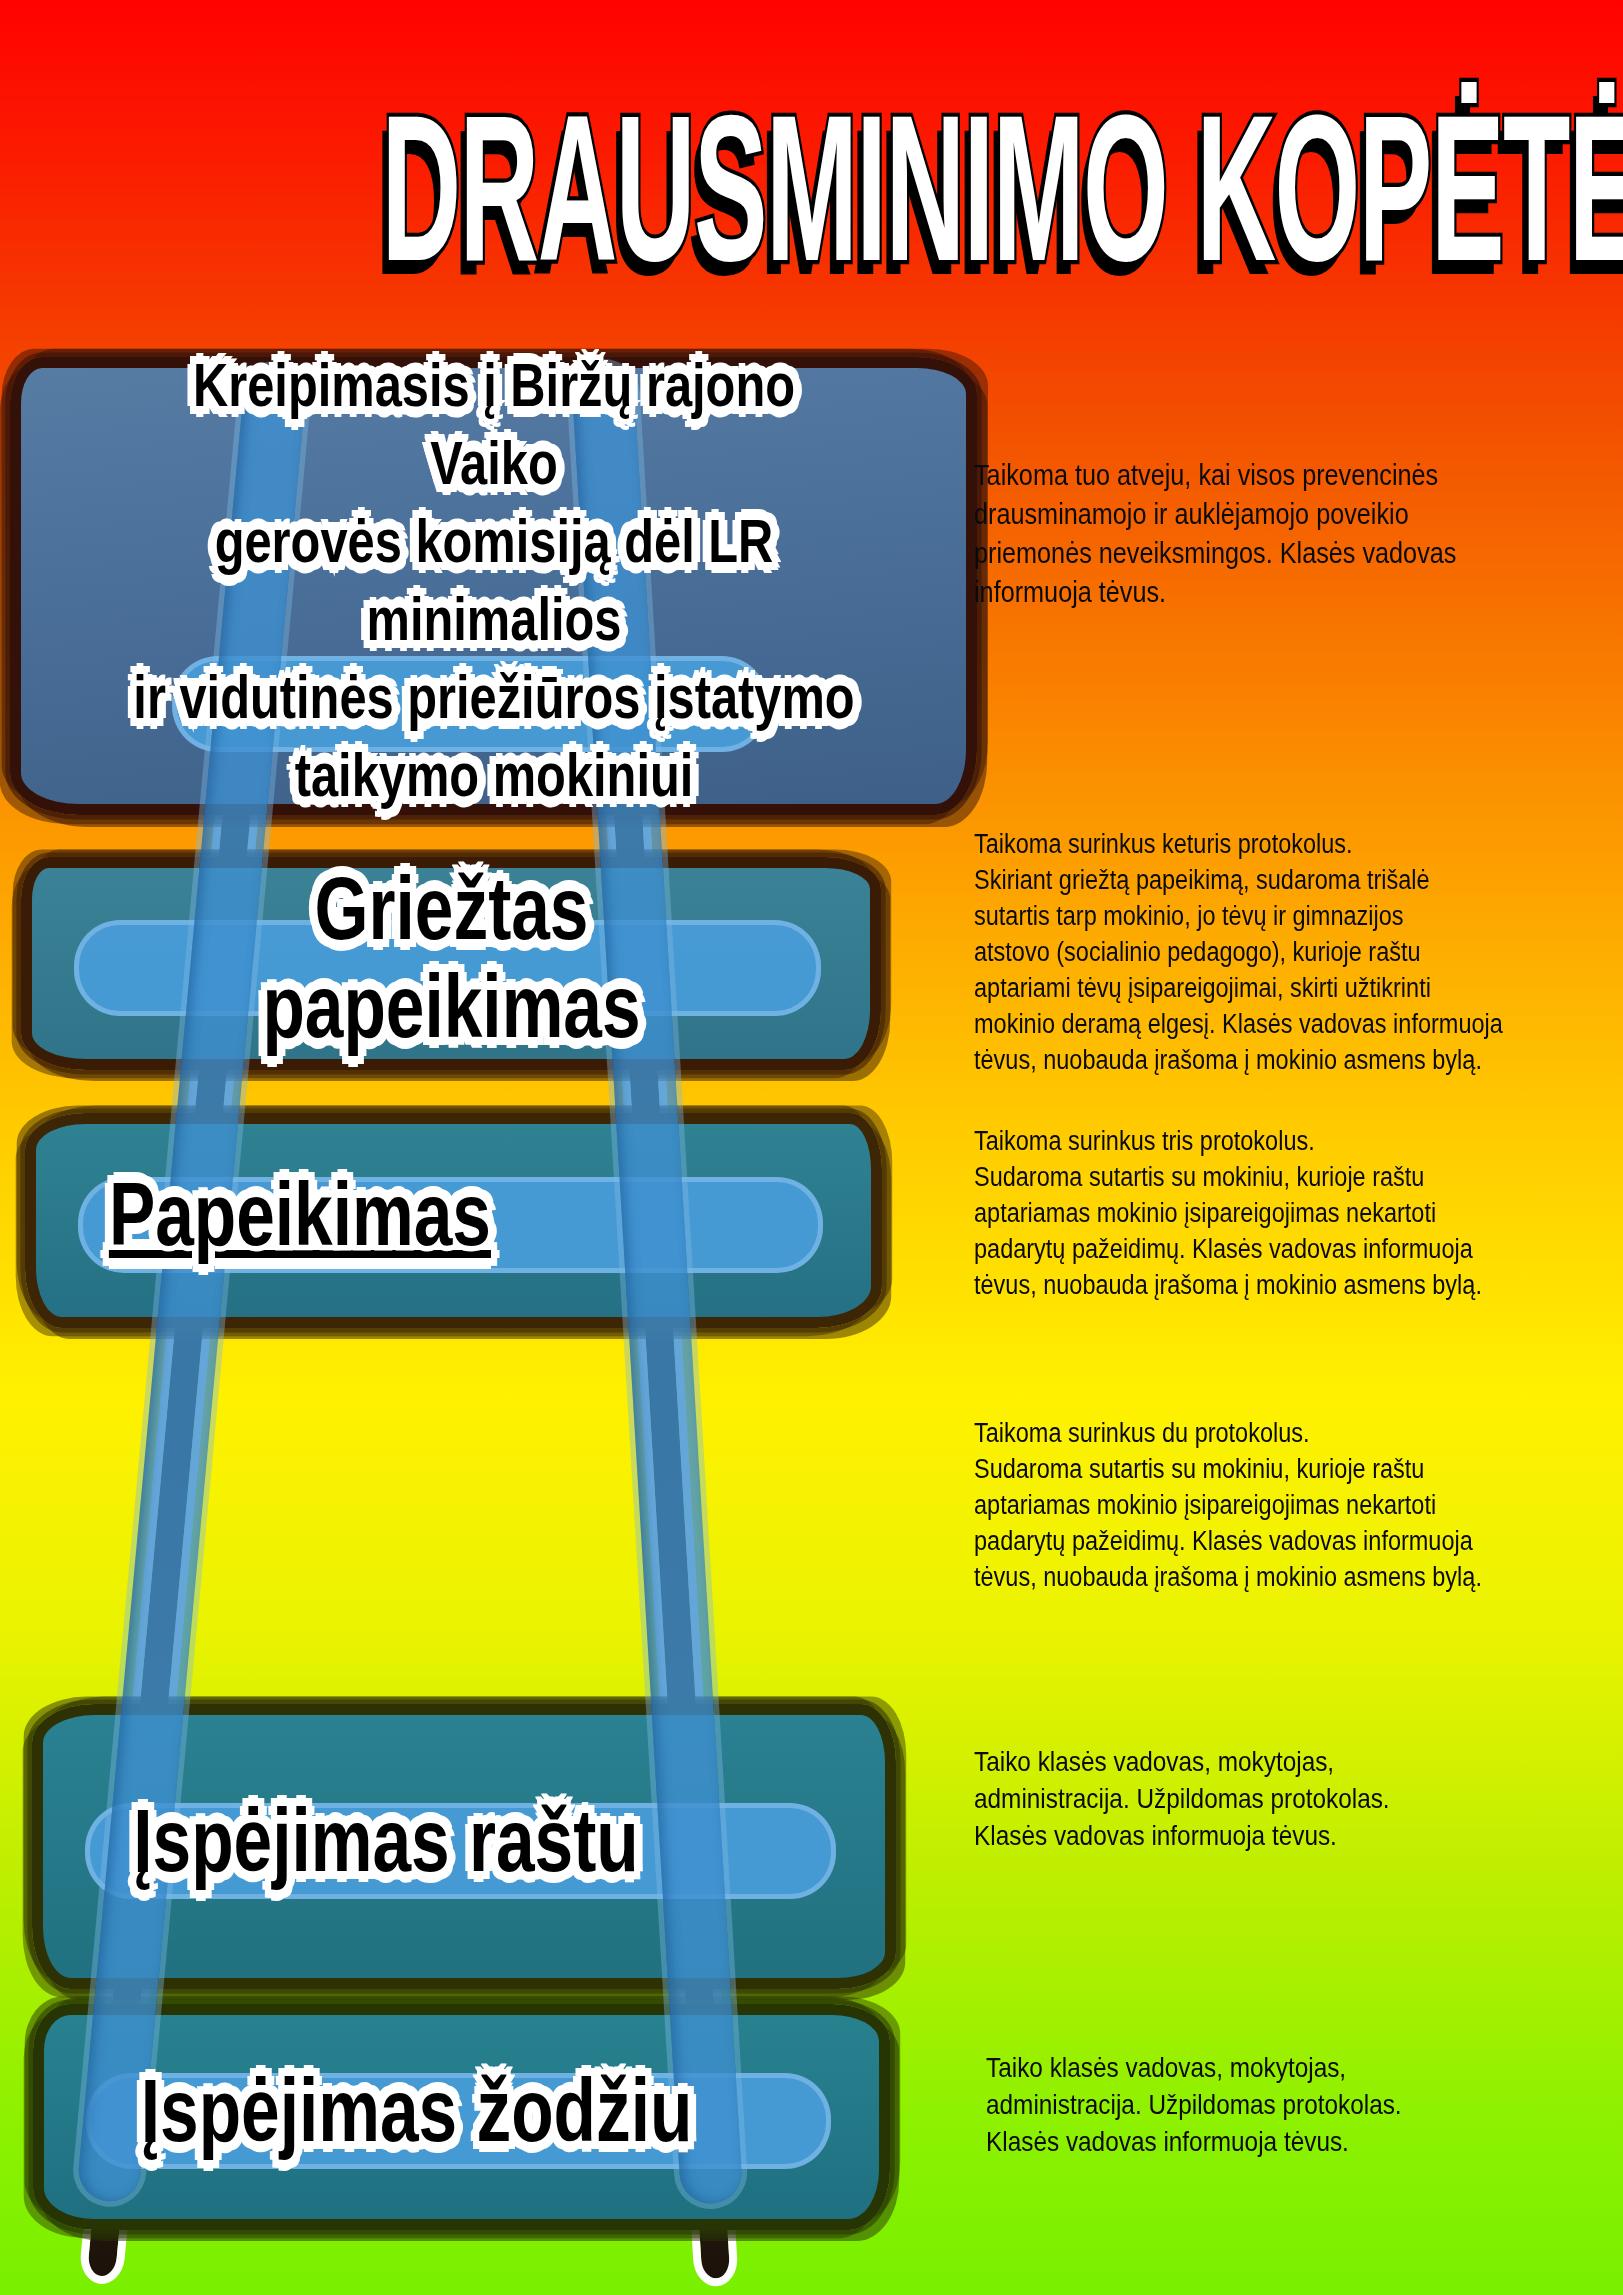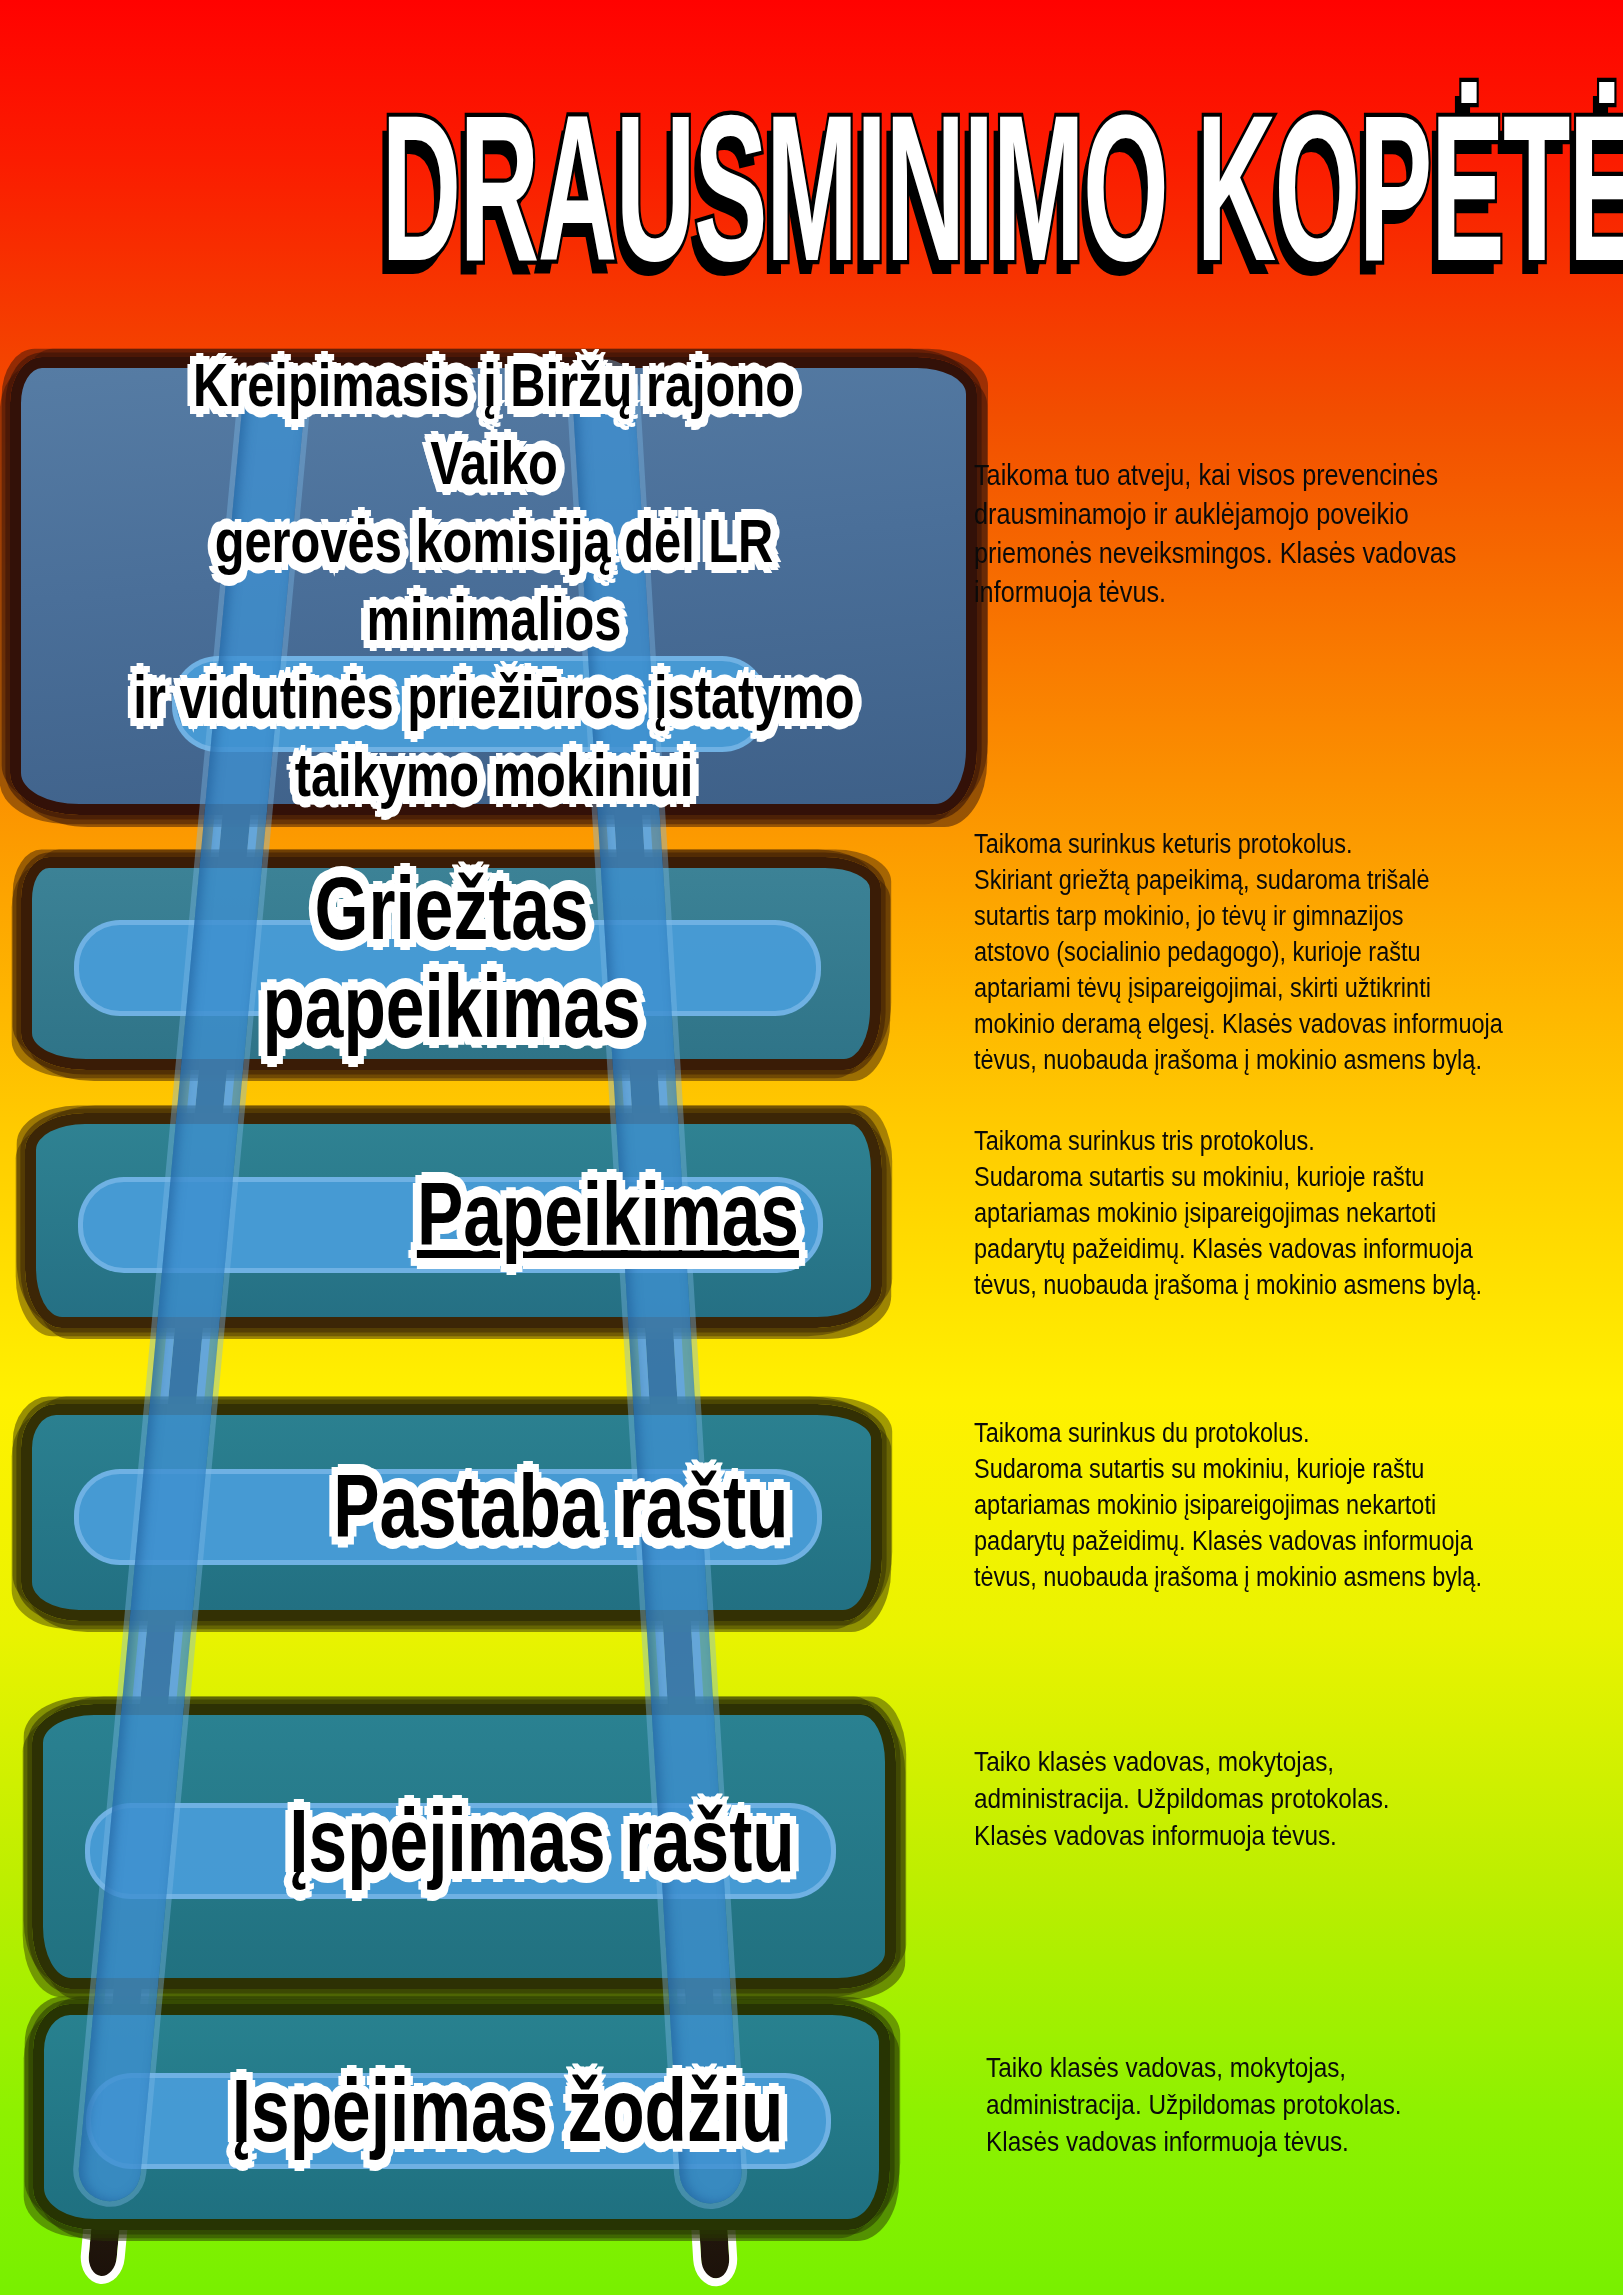--- a/index.html
+++ b/index.html
@@ -29,21 +29,21 @@
     position:absolute; width:28px;
     background:linear-gradient(180deg,#17100a 0%,#3e2a16 30%,#241505 55%,#45301b 80%,#1c120a 100%);
     border:8.3px solid #fff;
     border-radius:13px 13px 25.4px 25.4px / 13px 13px 32px 32px;
   }
   .pole-left { left:167px;  top:366px; height:1906px; transform:rotate(5.3deg); }
   .pole-right{ left:637px; top:366px; height:1906px; transform:rotate(-3.45deg); }
   
   .plank{
     position:absolute;
-    display:flex; align-items:center; justify-content:flex-end;
+    display:flex; align-items:center; justify-content:flex-start;
     padding:14px 18.5px 25.4px 18.5px; box-sizing:border-box;
   }
   .plank-label{
     position:relative; z-index:5;
     color:#000; font-weight:bold; text-align:center;
     white-space:pre-line;
     -webkit-text-stroke:11px #fff; paint-order:stroke fill;
     text-shadow:0 11px 0 #fff,0 -11px 0 #fff,11px 0 0 #fff,-11px 0 0 #fff,
                 7.9px 7.9px 0 #fff,-7.9px 7.9px 0 #fff,7.9px -7.9px 0 #fff,-7.9px -7.9px 0 #fff;
   }
@@ -156,24 +156,20 @@
   <div class="plank plank-small plank2">
     <div class="stripe"></div>
     <div class="plank-label">Griežtas papeikimas</div>
   </div>
 
   <div class="plank plank-small plank3">
     <div class="stripe"></div>
     <div class="plank-label">Papeikimas</div>
   </div>
 
-  <div class="plank plank-small plank4">
-    <div class="stripe"></div>
-    <div class="plank-label">Pastaba raštu</div>
-  </div>
 
   <div class="plank plank-small plank5">
     <div class="stripe"></div>
     <div class="plank-label">Įspėjimas raštu</div>
   </div>
 
   <div class="plank plank-small plank6">
     <div class="stripe"></div>
     <div class="plank-label">Įspėjimas žodžiu</div>
   </div>

